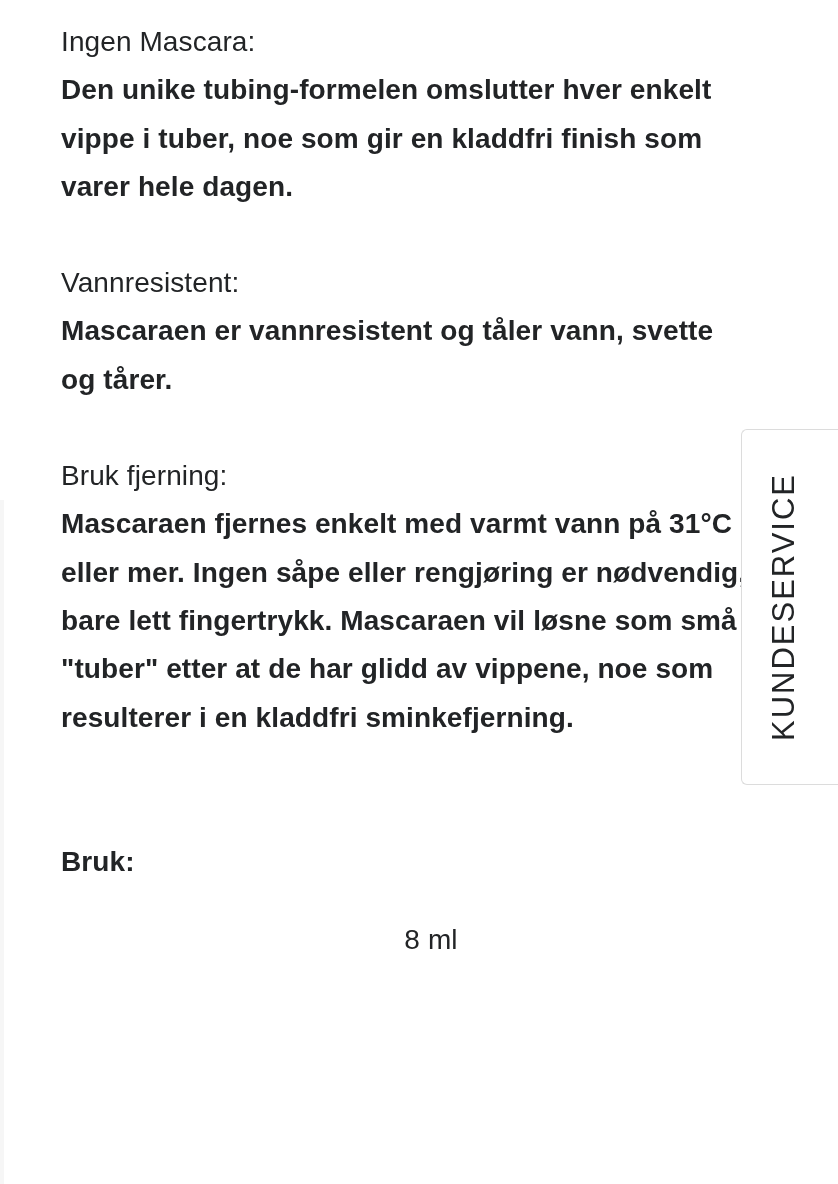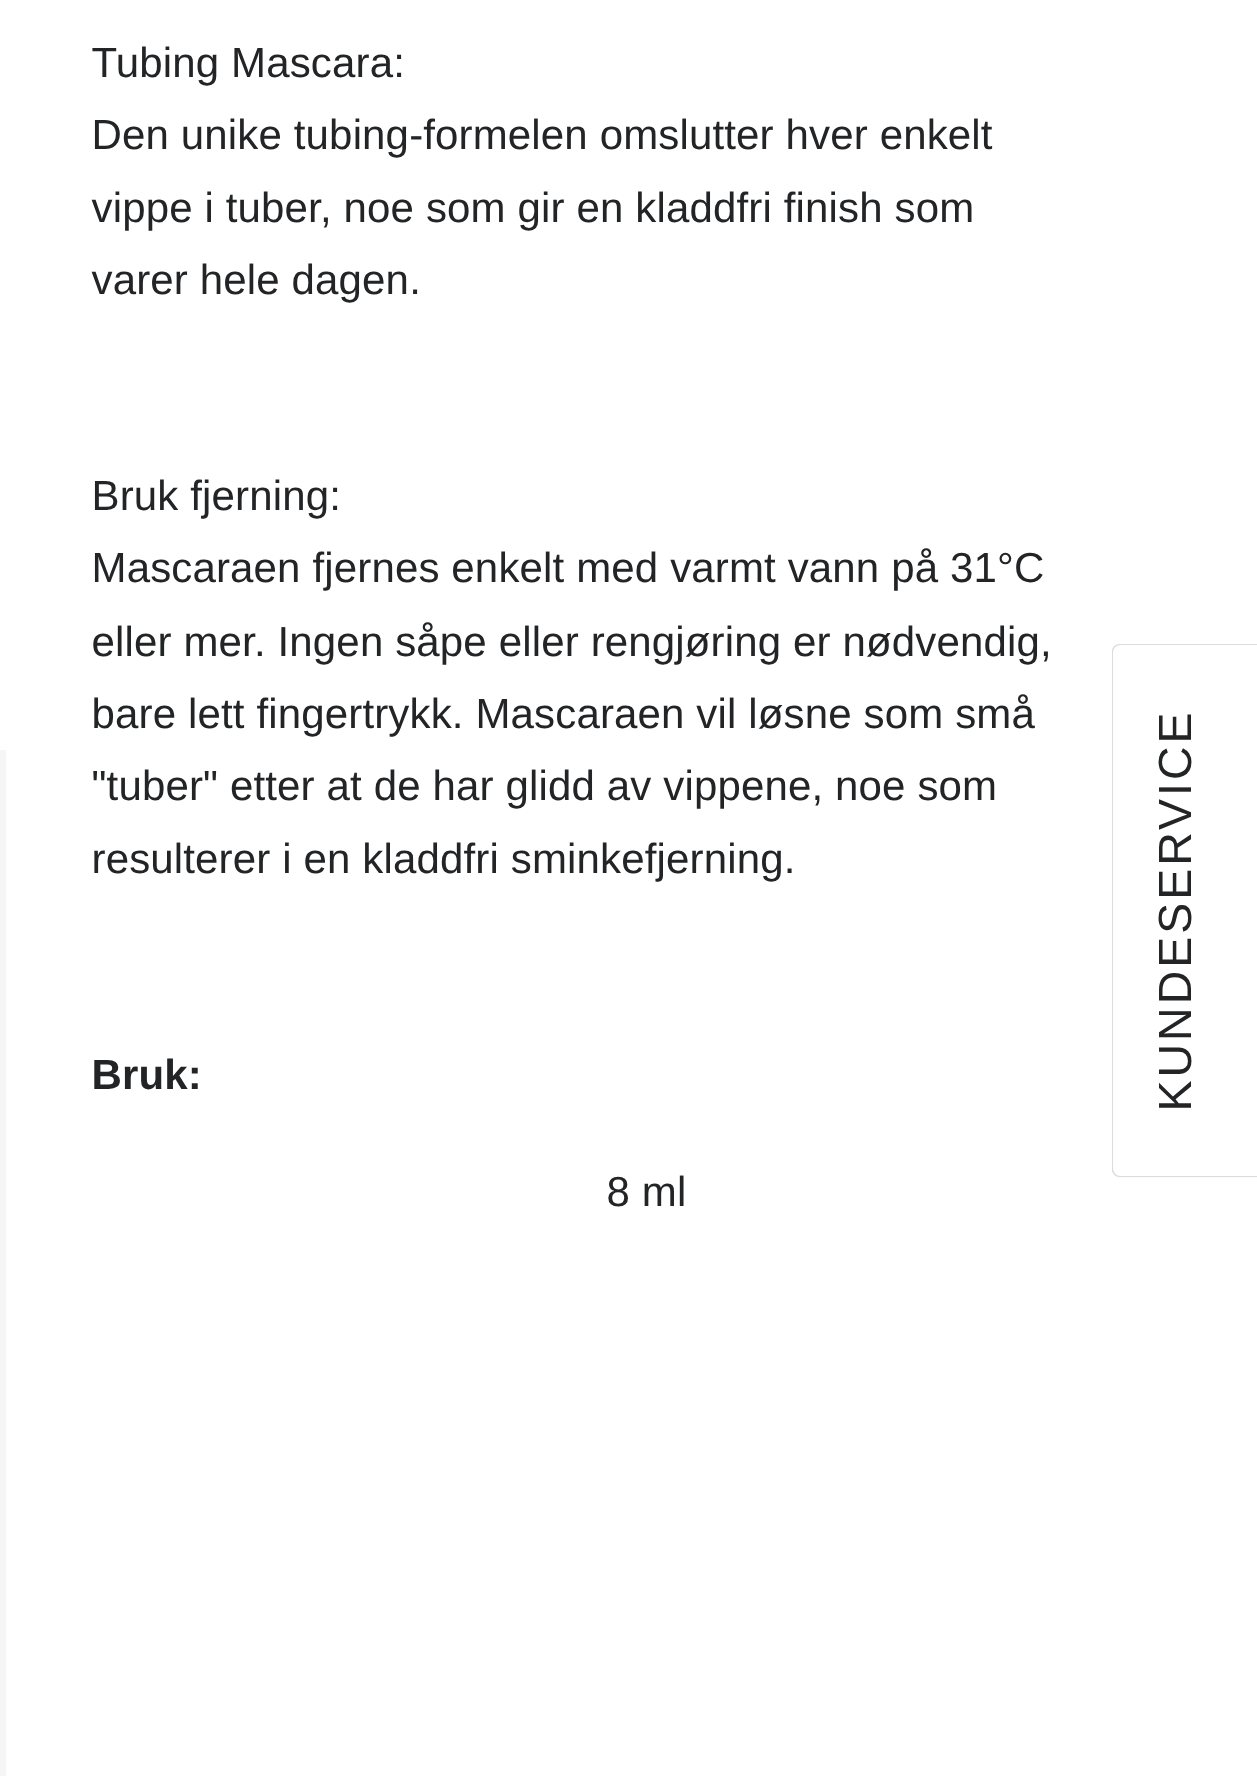--- a/index.html
+++ b/index.html
@@ -11,21 +11,21 @@
   }
   .edge-line {
     position: absolute; left: 0; top: 500px; width: 4px; height: 684px;
     background: #f6f6f6;
   }
   .content {
     position: absolute; left: 61px; top: 18px; width: 740px;
     font-size: 28px; line-height: 48.3px;
     letter-spacing: 0.1px;
   }
-  .block { white-space: pre-line; }
+  .block { white-space: pre-line; font-weight: bold; }
   .gap { height: 48px; }
   .bold { font-weight: bold; margin-top: 48px; }
   .volume { margin-top: 30px; text-align: center; }
   .kundeservice {
     position: absolute; left: 741px; top: 429px; width: 100px; height: 356px;
     background: #ffffff; border: 1px solid #dcdcdc; border-right: none;
     border-radius: 6px 0 0 6px; box-sizing: border-box;
     display: flex; align-items: center; justify-content: center;
     cursor: pointer;
   }
@@ -35,26 +35,31 @@
     margin-left: -14px;
   }
 </style>
 </head>
 <body>
 
 <div class="edge-line"></div>
 
 <div class="content">
   <div>
-    <div>Tubing Mascara:</div>
+    <div>Ingen Mascara:</div>
     <div class="block">Den unike tubing-formelen omslutter hver enkelt
 vippe i tuber, noe som gir en kladdfri finish som
 varer hele dagen.</div>
   </div>
   <div class="gap"></div>
+  <div>
+    <div>Vannresistent:</div>
+    <div class="block">Mascaraen er vannresistent og tåler vann, svette
+og tårer.</div>
+  </div>
   <div class="gap"></div>
   <div>
     <div>Bruk fjerning:</div>
     <div class="block">Mascaraen fjernes enkelt med varmt vann på 31°C
 eller mer. Ingen såpe eller rengjøring er nødvendig,
 bare lett fingertrykk. Mascaraen vil løsne som små
 "tuber" etter at de har glidd av vippene, noe som
 resulterer i en kladdfri sminkefjerning.</div>
   </div>
   <div class="gap"></div>

